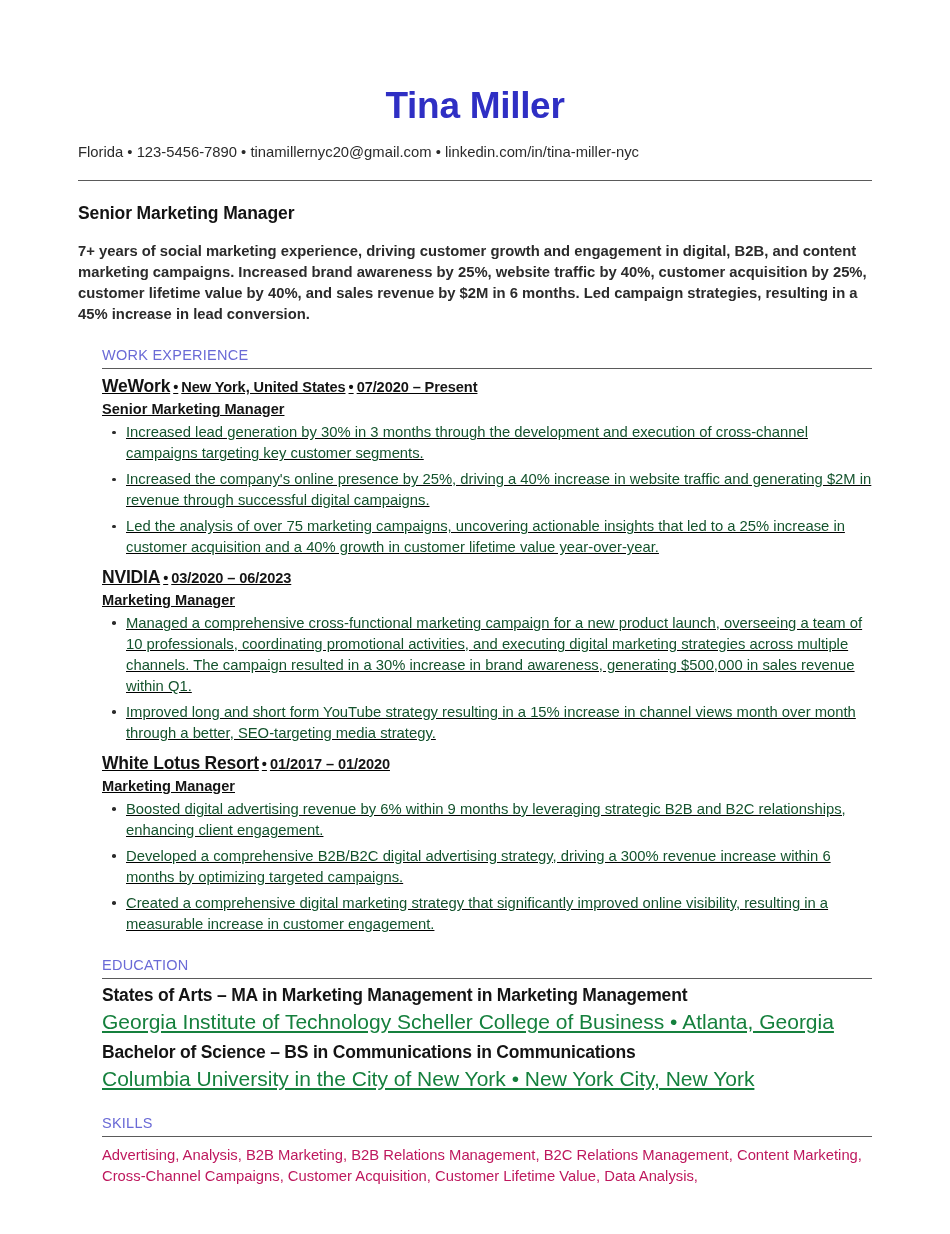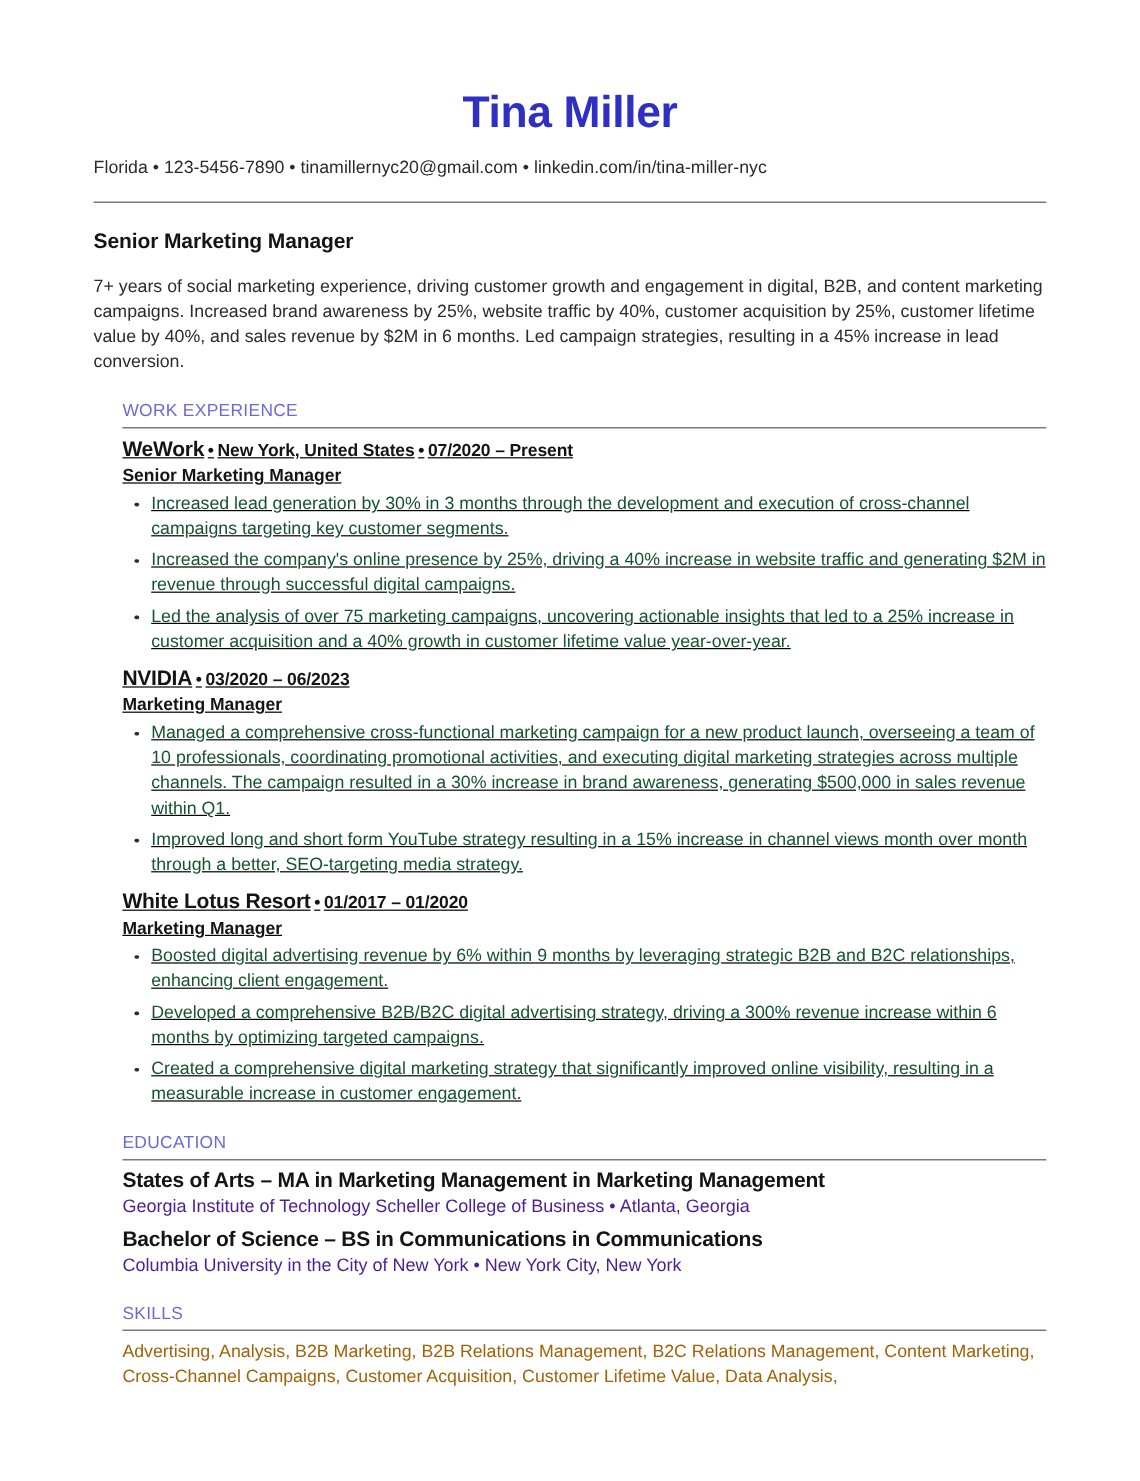--- a/index.html
+++ b/index.html
@@ -12,21 +12,21 @@
     -webkit-font-smoothing: antialiased;
   }
   .page {
     position: relative;
     width: 950px;
     height: 1234px;
     margin: 0 auto;
     background: #ffffff;
     overflow: hidden;
     box-sizing: border-box;
-    padding: 0 78px;
+    padding: 12px 78px;
   }
 
   
   .resume-name {
     text-align: center;
     color: #2f2fc4;
     font-size: 37px;
     font-weight: bold;
     letter-spacing: -0.3px;
     margin: 0;
@@ -54,20 +54,21 @@
     font-weight: bold;
     color: #141414;
     margin-top: 22px;
     letter-spacing: -0.1px;
   }
   .summary {
     font-size: 14.8px;
     color: #2b2b2b;
     line-height: 1.43;
     margin-top: 17px;
+    font-weight: bold;
   }
 
   
   .section { margin-top: 22px; margin-left: 24px; }
   .section-title {
     color: #6a6ad6;
     font-size: 14.5px;
     letter-spacing: 0.25px;
     margin-bottom: 5px;
   }
@@ -135,30 +136,31 @@
   .edu-entry { margin-top: 6px; }
   .edu-entry:first-child { margin-top: 7px; }
   .degree {
     font-size: 17.5px;
     font-weight: bold;
     color: #141414;
     line-height: 1.25;
     letter-spacing: -0.2px;
   }
   .school {
-    font-size: 15px;
-    color: #4c1d95;
+    font-size: 21px;
+    color: #15803d;
     line-height: 1.35;
     margin-top: 1px;
+    text-decoration: underline;
   }
 
   
   .skills-text {
     font-size: 14.8px;
-    color: #a16207;
+    color: #be185d;
     line-height: 1.42;
     margin-top: 8px;
   }
 </style>
 </head>
 <body>
 
 <div class="page">
 
   <h1 class="resume-name">Tina Miller</h1>

